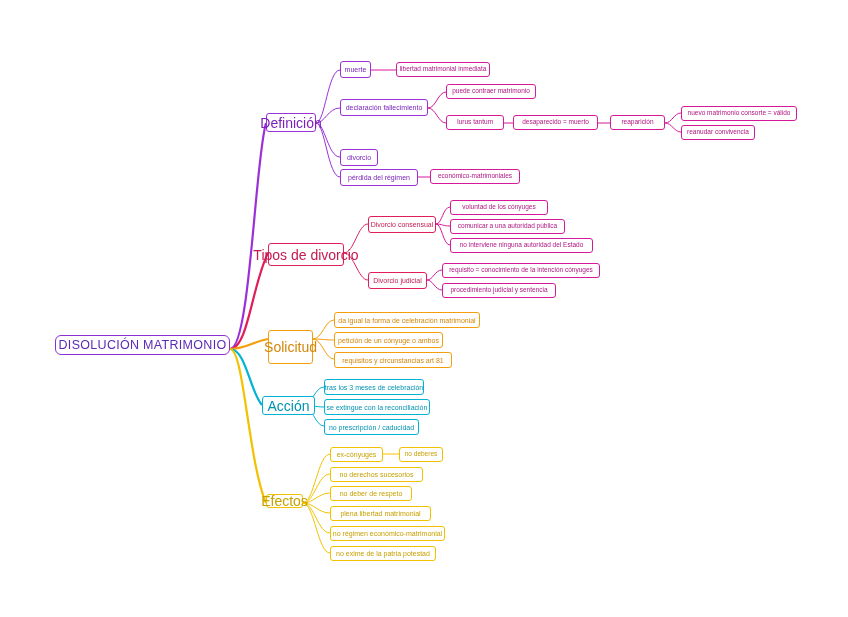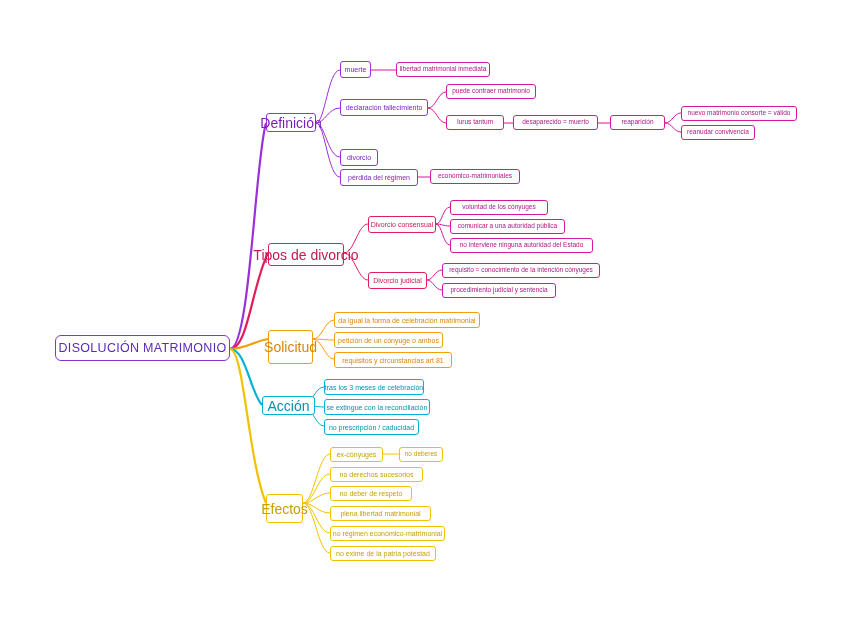--- a/index.html
+++ b/index.html
@@ -108,21 +108,21 @@
 
     <path d="M303 503 C 314 503, 318 454, 330 454" stroke="#F2C200" stroke-width="1" fill="none"></path>
     <path d="M303 503 C 314 503, 318 474, 330 474" stroke="#F2C200" stroke-width="1" fill="none"></path>
     <path d="M303 503 C 314 503, 318 493, 330 493" stroke="#F2C200" stroke-width="1" fill="none"></path>
     <path d="M303 503 C 314 503, 318 513, 330 513" stroke="#F2C200" stroke-width="1" fill="none"></path>
     <path d="M303 503 C 314 503, 318 533, 330 533" stroke="#F2C200" stroke-width="1" fill="none"></path>
     <path d="M303 503 C 314 503, 318 553, 330 553" stroke="#F2C200" stroke-width="1" fill="none"></path>
     <path d="M383 454 L 399 454" stroke="#F2C200" stroke-width="1" fill="none"></path>
   </svg>
 
-  <div class="node root-node" style="left:55px; top:335px; width:175px; height:26px; border-color:#8B2FD6; color:#5b2bb5;">
+  <div class="node root-node" style="left:55px; top:335px; width:175px; height:20px; border-color:#8B2FD6; color:#5b2bb5;">
     <span>DISOLUCIÓN MATRIMONIO</span>
   </div>
 
   <div class="node lvl1" style="left:266px; top:113px; width:50px; height:19px; border-color:#9B30D9; color:#7a22b8;">
     <span>Definición</span>
   </div>
 
   <div class="node lvl2" style="left:340px; top:61px; width:31px; height:17px; border-color:#9B30D9; color:#7a22b8;">
     <span>muerte</span>
   </div>
@@ -209,21 +209,21 @@
   <div class="node lvl2" style="left:324px; top:379px; width:100px; height:16px; border-color:#00B3D4; color:#0093b0;">
     <span>tras los 3 meses de celebración</span>
   </div>
   <div class="node lvl2" style="left:324px; top:399px; width:106px; height:16px; border-color:#00B3D4; color:#0093b0;">
     <span>se extingue con la reconciliación</span>
   </div>
   <div class="node lvl2" style="left:324px; top:419px; width:95px; height:16px; border-color:#00B3D4; color:#0093b0;">
     <span>no prescripción / caducidad</span>
   </div>
 
-  <div class="node lvl1" style="left:266px; top:494px; width:37px; height:29px; border-color:#F2C200; color:#c7a000;">
+  <div class="node lvl1" style="left:266px; top:494px; width:37px; height:14px; border-color:#F2C200; color:#c7a000;">
     <span>Efectos</span>
   </div>
   <div class="node lvl2" style="left:330px; top:447px; width:53px; height:15px; border-color:#F2C200; color:#c7a000;">
     <span>ex-cónyuges</span>
   </div>
   <div class="node lvl3" style="left:399px; top:447px; width:44px; height:15px; border-color:#F2C200; color:#c7a000;">
     <span>no deberes</span>
   </div>
   <div class="node lvl2" style="left:330px; top:467px; width:93px; height:15px; border-color:#F2C200; color:#c7a000;">
     <span>no derechos sucesorios</span>

